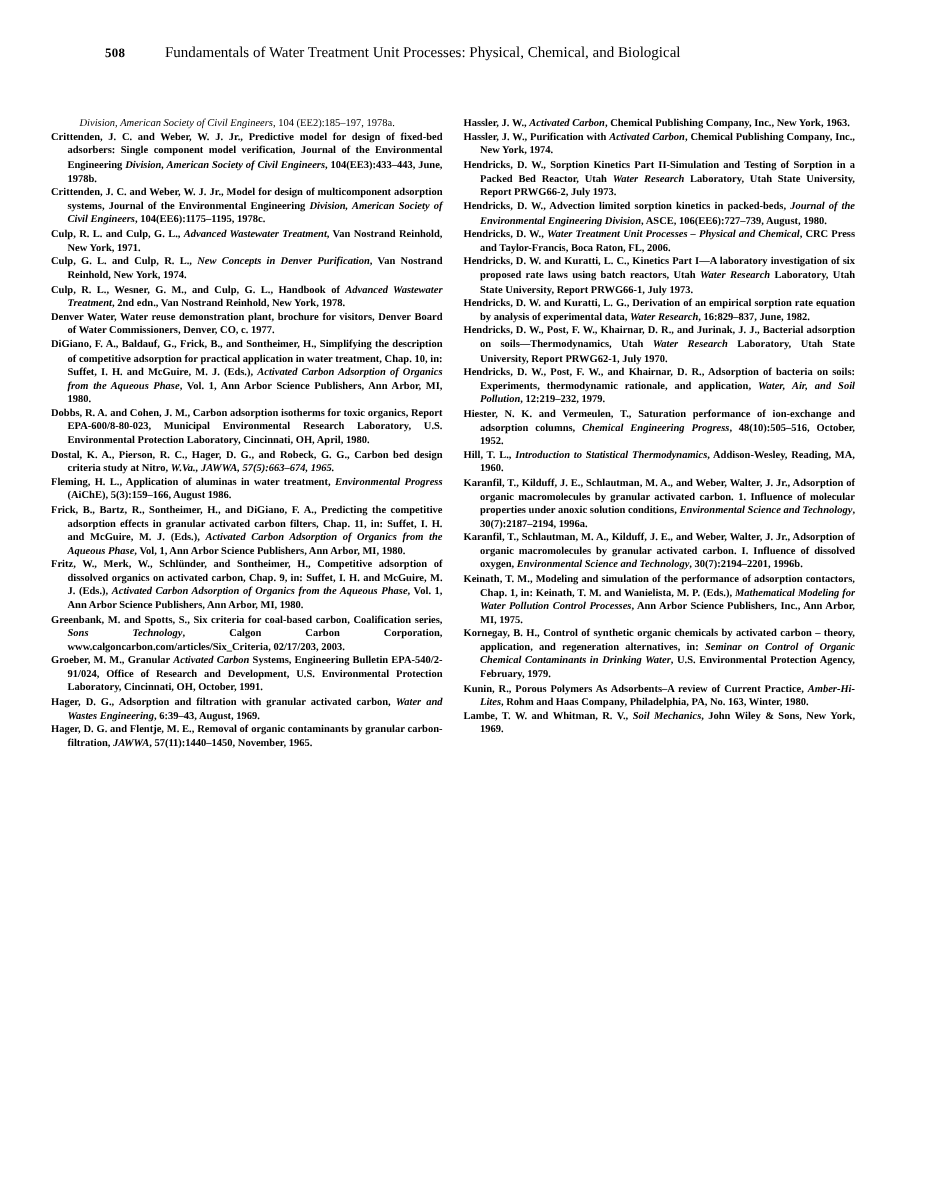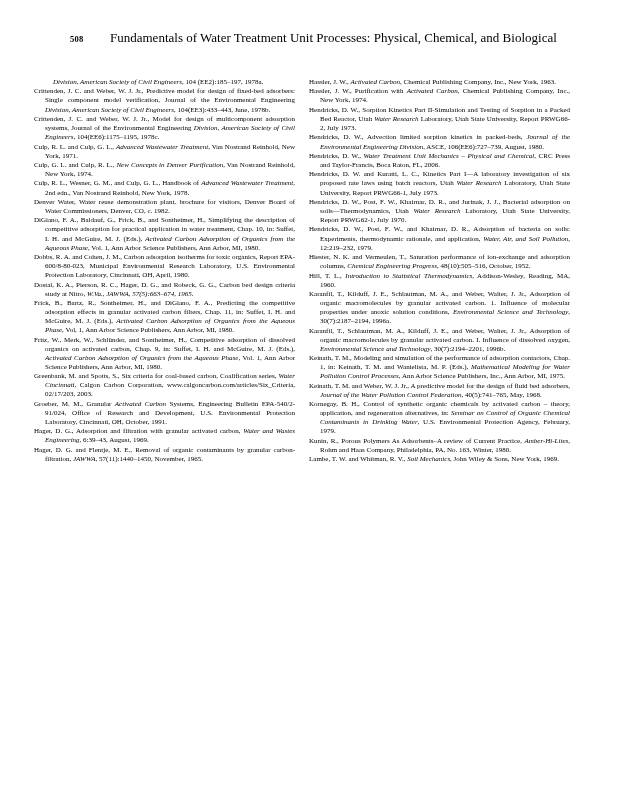--- a/index.html
+++ b/index.html
@@ -33,21 +33,21 @@
   .folio {
     font-weight: bold;
     font-size: 8.6px;
     width: 40px;
     flex: 0 0 auto;
     letter-spacing: 0.2px;
     padding-left: 28px;
   }
   .running-head {
     flex: 1 1 auto;
-    font-size: 13px;
+    font-size: 10px;
     padding-right: 22px;
     white-space: nowrap;
   }
   .columns {
     display: flex;
     gap: 22px;
     align-items: flex-start;
     margin-top: 36px;
   }
   .col {
@@ -58,20 +58,21 @@
     font-size: 7.0px;
     line-height: 9.05px;
     text-align: justify;
     text-indent: 11px;
     margin: 0 0 0.4px 0;
     hyphens: auto;
   }
   .ref.hang {
     text-indent: -11px;
     padding-left: 3px;
+    font-weight: bold;
   }
   i { font-style: italic; }
 </style>
 </head>
 <body>
 
 <div class="page">
 
   <div class="header">
     <div class="folio">508</div>
@@ -80,46 +81,47 @@
 
   <div class="columns">
 
     <div class="col">
       <p class="ref"><i>Division, American Society of Civil Engineers</i>, 104 (EE2):185–197, 1978a.</p>
       <p class="ref hang">Crittenden, J. C. and Weber, W. J. Jr., Predictive model for design of fixed-bed adsorbers: Single component model verification, Journal of the Environmental Engineering <i>Division, American Society of Civil Engineers</i>, 104(EE3):433–443, June, 1978b.</p>
       <p class="ref hang">Crittenden, J. C. and Weber, W. J. Jr., Model for design of multicomponent adsorption systems, Journal of the Environmental Engineering <i>Division, American Society of Civil Engineers</i>, 104(EE6):1175–1195, 1978c.</p>
       <p class="ref hang">Culp, R. L. and Culp, G. L., <i>Advanced Wastewater Treatment</i>, Van Nostrand Reinhold, New York, 1971.</p>
       <p class="ref hang">Culp, G. L. and Culp, R. L., <i>New Concepts in Denver Purification</i>, Van Nostrand Reinhold, New York, 1974.</p>
       <p class="ref hang">Culp, R. L., Wesner, G. M., and Culp, G. L., Handbook of <i>Advanced Wastewater Treatment</i>, 2nd edn., Van Nostrand Reinhold, New York, 1978.</p>
-      <p class="ref hang">Denver Water, Water reuse demonstration plant, brochure for visitors, Denver Board of Water Commissioners, Denver, CO, c. 1982.</p>
+      <p class="ref hang">Denver Water, Water reuse demonstration plant, brochure for visitors, Denver Board of Water Commissioners, Denver, CO, c. 1977.</p>
       <p class="ref hang">DiGiano, F. A., Baldauf, G., Frick, B., and Sontheimer, H., Simplifying the description of competitive adsorption for practical application in water treatment, Chap. 10, in: Suffet, I. H. and McGuire, M. J. (Eds.), <i>Activated Carbon Adsorption of Organics from the Aqueous Phase</i>, Vol. 1, Ann Arbor Science Publishers, Ann Arbor, MI, 1980.</p>
       <p class="ref hang">Dobbs, R. A. and Cohen, J. M., Carbon adsorption isotherms for toxic organics, Report EPA-600/8-80-023, Municipal Environmental Research Laboratory, U.S. Environmental Protection Laboratory, Cincinnati, OH, April, 1980.</p>
       <p class="ref hang">Dostal, K. A., Pierson, R. C., Hager, D. G., and Robeck, G. G., Carbon bed design criteria study at Nitro, <i>W.Va., <i>JAWWA</i>, 57(5):663–674, 1965.</i></p>
+      <p class="ref hang">Fleming, H. L., Application of aluminas in water treatment, <i>Environmental Progress</i> (AiChE), 5(3):159–166, August 1986.</p>
       <p class="ref hang">Frick, B., Bartz, R., Sontheimer, H., and DiGiano, F. A., Predicting the competitive adsorption effects in granular activated carbon filters, Chap. 11, in: Suffet, I. H. and McGuire, M. J. (Eds.), <i>Activated Carbon Adsorption of Organics from the Aqueous Phase</i>, Vol, 1, Ann Arbor Science Publishers, Ann Arbor, MI, 1980.</p>
       <p class="ref hang">Fritz, W., Merk, W., Schlünder, and Sontheimer, H., Competitive adsorption of dissolved organics on activated carbon, Chap. 9, in: Suffet, I. H. and McGuire, M. J. (Eds.), <i>Activated Carbon Adsorption of Organics from the Aqueous Phase</i>, Vol. 1, Ann Arbor Science Publishers, Ann Arbor, MI, 1980.</p>
-      <p class="ref hang">Greenbank, M. and Spotts, S., Six criteria for coal-based carbon, Coalification series, <i>Water Cincinnati</i>, Calgon Carbon Corporation, www.calgoncarbon.com/articles/Six_Criteria, 02/17/203, 2003.</p>
+      <p class="ref hang">Greenbank, M. and Spotts, S., Six criteria for coal-based carbon, Coalification series, <i>Sons Technology</i>, Calgon Carbon Corporation, www.calgoncarbon.com/articles/Six_Criteria, 02/17/203, 2003.</p>
       <p class="ref hang">Groeber, M. M., Granular <i>Activated Carbon</i> Systems, Engineering Bulletin EPA-540/2-91/024, Office of Research and Development, U.S. Environmental Protection Laboratory, Cincinnati, OH, October, 1991.</p>
       <p class="ref hang">Hager, D. G., Adsorption and filtration with granular activated carbon, <i>Water and Wastes Engineering</i>, 6:39–43, August, 1969.</p>
       <p class="ref hang">Hager, D. G. and Flentje, M. E., Removal of organic contaminants by granular carbon- filtration, <i>JAWWA</i>, 57(11):1440–1450, November, 1965.</p>
     </div>
 
     <div class="col">
       <p class="ref hang">Hassler, J. W., <i>Activated Carbon</i>, Chemical Publishing Company, Inc., New York, 1963.</p>
       <p class="ref hang">Hassler, J. W., Purification with <i>Activated Carbon</i>, Chemical Publishing Company, Inc., New York, 1974.</p>
       <p class="ref hang">Hendricks, D. W., Sorption Kinetics Part II-Simulation and Testing of Sorption in a Packed Bed Reactor, Utah <i>Water Research</i> Laboratory, Utah State University, Report PRWG66-2, July 1973.</p>
       <p class="ref hang">Hendricks, D. W., Advection limited sorption kinetics in packed-beds, <i>Journal of the Environmental Engineering Division</i>, ASCE, 106(EE6):727–739, August, 1980.</p>
-      <p class="ref hang">Hendricks, D. W., <i>Water Treatment Unit Mechanics – Physical and Chemical</i>, CRC Press and Taylor-Francis, Boca Raton, FL, 2006.</p>
+      <p class="ref hang">Hendricks, D. W., <i>Water Treatment Unit Processes – Physical and Chemical</i>, CRC Press and Taylor-Francis, Boca Raton, FL, 2006.</p>
       <p class="ref hang">Hendricks, D. W. and Kuratti, L. C., Kinetics Part I—A laboratory investigation of six proposed rate laws using batch reactors, Utah <i>Water Research</i> Laboratory, Utah State University, Report PRWG66-1, July 1973.</p>
+      <p class="ref hang">Hendricks, D. W. and Kuratti, L. G., Derivation of an empirical sorption rate equation by analysis of experimental data, <i>Water Research</i>, 16:829–837, June, 1982.</p>
       <p class="ref hang">Hendricks, D. W., Post, F. W., Khairnar, D. R., and Jurinak, J. J., Bacterial adsorption on soils—Thermodynamics, Utah <i>Water Research</i> Laboratory, Utah State University, Report PRWG62-1, July 1970.</p>
       <p class="ref hang">Hendricks, D. W., Post, F. W., and Khairnar, D. R., Adsorption of bacteria on soils: Experiments, thermodynamic rationale, and application, <i>Water, Air, and Soil Pollution</i>, 12:219–232, 1979.</p>
       <p class="ref hang">Hiester, N. K. and Vermeulen, T., Saturation performance of ion-exchange and adsorption columns, <i>Chemical Engineering Progress</i>, 48(10):505–516, October, 1952.</p>
       <p class="ref hang">Hill, T. L., <i>Introduction to Statistical Thermodynamics</i>, Addison-Wesley, Reading, MA, 1960.</p>
       <p class="ref hang">Karanfil, T., Kilduff, J. E., Schlautman, M. A., and Weber, Walter, J. Jr., Adsorption of organic macromolecules by granular activated carbon. 1. Influence of molecular properties under anoxic solution conditions, <i>Environmental Science and Technology</i>, 30(7):2187–2194, 1996a.</p>
       <p class="ref hang">Karanfil, T., Schlautman, M. A., Kilduff, J. E., and Weber, Walter, J. Jr., Adsorption of organic macromolecules by granular activated carbon. I. Influence of dissolved oxygen, <i>Environmental Science and Technology</i>, 30(7):2194–2201, 1996b.</p>
       <p class="ref hang">Keinath, T. M., Modeling and simulation of the performance of adsorption contactors, Chap. 1, in: Keinath, T. M. and Wanielista, M. P. (Eds.), <i>Mathematical Modeling for Water Pollution Control Processes</i>, Ann Arbor Science Publishers, Inc., Ann Arbor, MI, 1975.</p>
-      <p class="ref hang">Keinath, T. M. and Weber, W. J. Jr., A predictive model for the design of fluid bed adsorbers, <i>Journal of the Water Pollution Control Federation</i>, 40(5):741–765, May, 1968.</p>
       <p class="ref hang">Kornegay, B. H., Control of synthetic organic chemicals by activated carbon – theory, application, and regeneration alternatives, in: <i>Seminar on Control of Organic Chemical Contaminants in Drinking Water</i>, U.S. Environmental Protection Agency, February, 1979.</p>
       <p class="ref hang">Kunin, R., Porous Polymers As Adsorbents–A review of Current Practice, <i>Amber-Hi-Lites</i>, Rohm and Haas Company, Philadelphia, PA, No. 163, Winter, 1980.</p>
       <p class="ref hang">Lambe, T. W. and Whitman, R. V., <i>Soil Mechanics</i>, John Wiley &amp; Sons, New York, 1969.</p>
     </div>
 
   </div>
 </div>
 
 </body></html>

